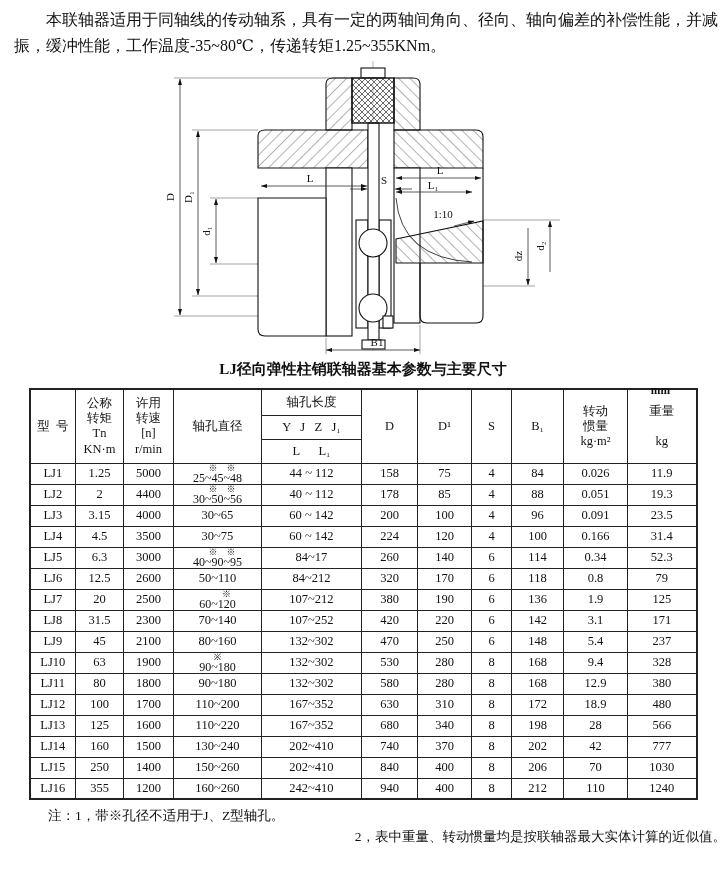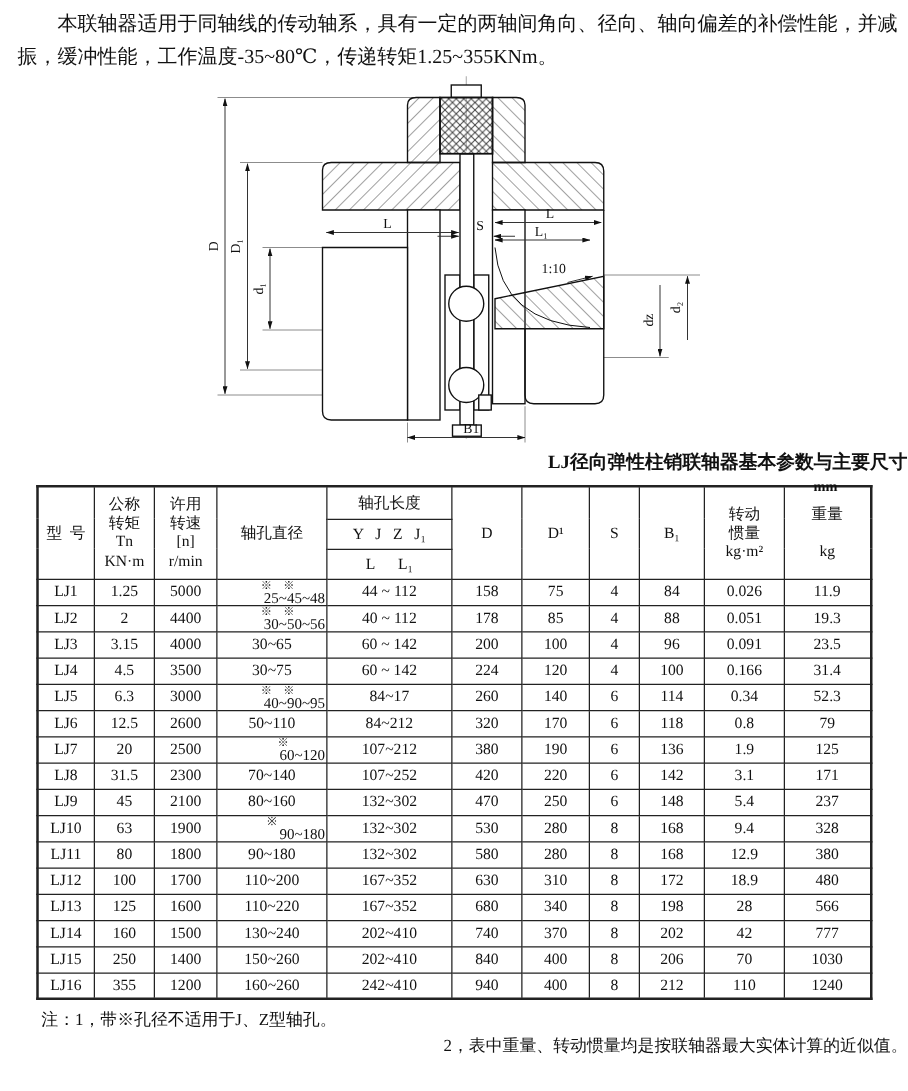--- a/index.html
+++ b/index.html
@@ -2,32 +2,32 @@
 <html><head>
 <meta charset="utf-8">
 <style>
   html,body{margin:0;padding:0;background:#fff;}
   .page{width:726px;height:873px;background:#fff;position:relative;overflow:hidden;
         font-family:"Liberation Serif","DejaVu Serif",serif;color:#111;}
   .intro{font-size:16px;line-height:1.6;padding:7px 4px 0 14px;text-indent:2em;}
   .diagram-wrap{width:446px;margin:0 auto;}
   svg{display:block;}
   .dimtxt{font-family:"Liberation Serif","DejaVu Serif",serif;font-size:11px;fill:#111;}
-  .title-row{position:relative;text-align:right;font-size:15px;font-weight:bold;margin-top:2px;}
+  .title-row{position:relative;text-align:center;font-size:15px;font-weight:bold;margin-top:2px;}
   .unit{position:absolute;right:56px;top:4px;font-size:11.5px;font-weight:bold;margin-top:20px;}
   table{border-collapse:collapse;margin:9px auto 0;width:667px;table-layout:fixed;
         font-size:12.5px;border:2px solid #222;}
   th,td{border:1px solid #222;text-align:center;vertical-align:middle;padding:0 1px;font-weight:normal;}
   thead tr.r1{height:26px;} thead tr.r2{height:24px;} thead tr.r3{height:24px;}
   tbody tr{height:21px;}
   .ml{white-space:pre-line;line-height:1.22;font-size:12.5px;}
   .pre{white-space:pre;}
   .sup{font-size:9px;line-height:8px;height:8px;white-space:pre;overflow:visible;}
-  .bval{font-size:12px;line-height:12px;text-align:right;}
-  .notes{font-size:13.5px;line-height:1.55;padding:6px 0 0 33px;}
+  .bval{font-size:12px;line-height:12px;}
+  .notes{font-size:13.5px;line-height:1.55;padding:6px 0 0 48px;}
   .notes .n2{padding-left:13px;text-align:right;}
 </style>
 </head>
 <body>
 
 <div class="page">
 
   <div class="intro">本联轴器适用于同轴线的传动轴系，具有一定的两轴间角向、径向、轴向偏差的补偿性能，并减振，缓冲性能，工作温度-35~80℃，传递转矩1.25~355KNm。</div>
 
   <div class="diagram-wrap">

